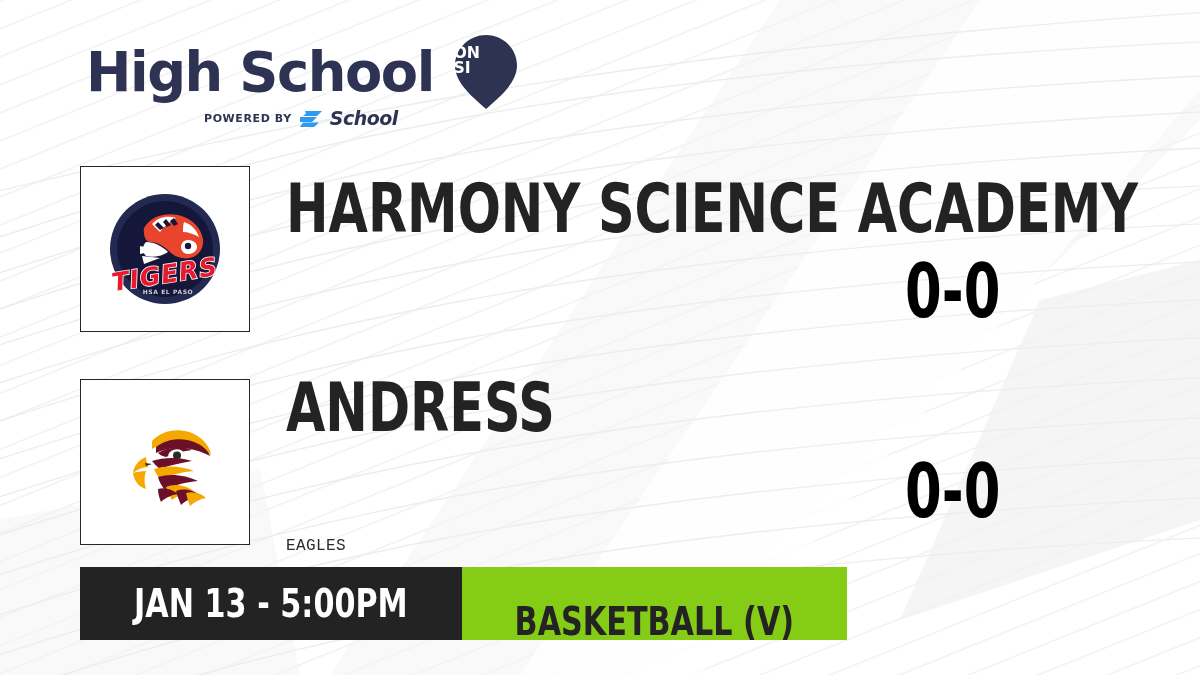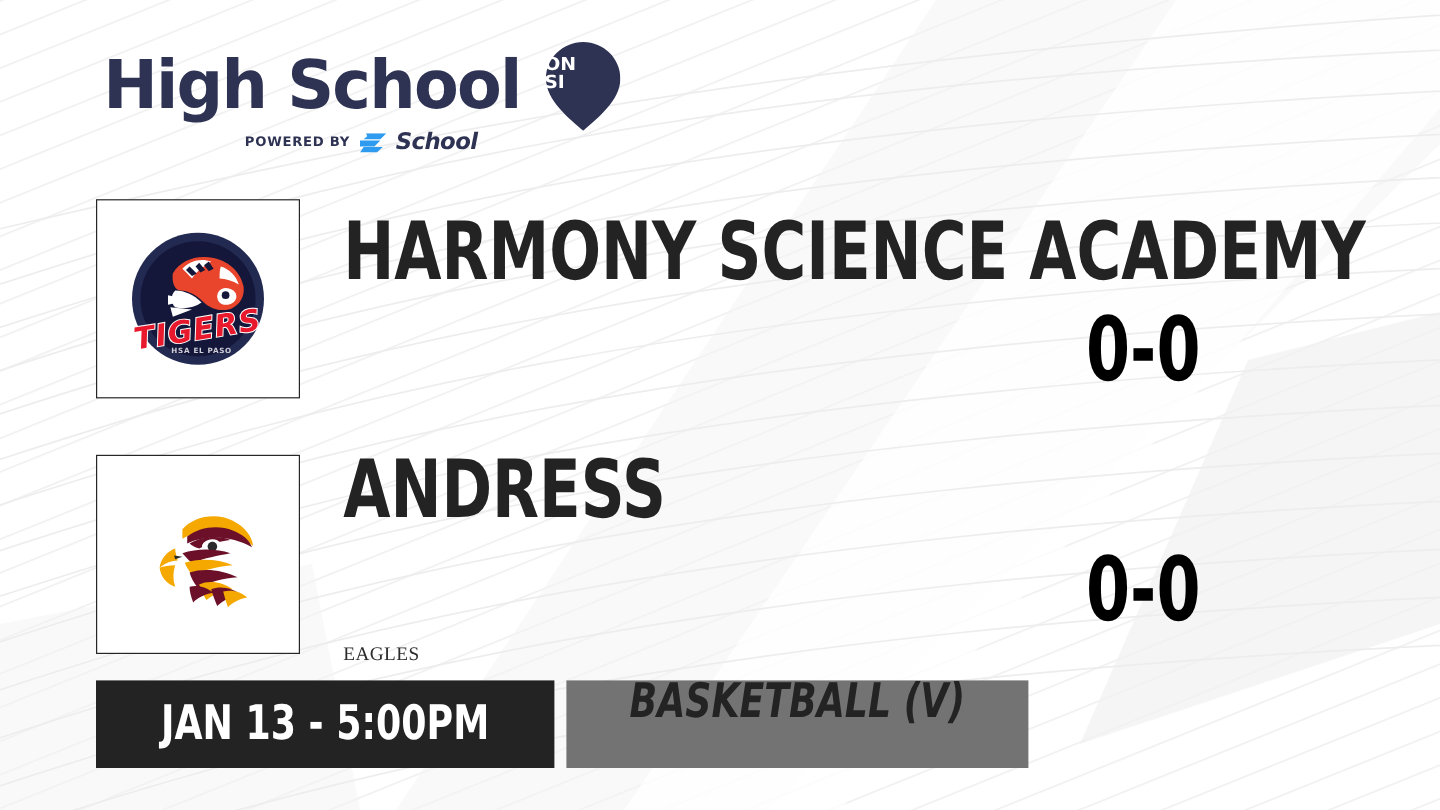--- a/index.html
+++ b/index.html
@@ -79,49 +79,48 @@
   #name-away{
     left:286px;top:176px;font-size:62px;
     transform:scaleX(0.82) scaleY(1.08);transform-origin:left top;
   }
   #name-home{
     left:286px;top:375px;font-size:62px;
     transform:scaleX(0.82) scaleY(1.08);transform-origin:left top;
   }
   #mascot-home{
     position:absolute;left:286px;top:537px;
-    font-family:Liberation Serif, serif;
+    font-family:Liberation Mono, monospace;
     font-size:16px;color:#2b2b2b;letter-spacing:0.4px;
   }
 
   .record{
     position:absolute;
     font-family:"DejaVu Sans",sans-serif;font-weight:bold;
     font-size:66px;color:#000000;line-height:1;
     white-space:nowrap;
     transform:scaleX(0.80) scaleY(1.12);
   }
   #record-away{left:905px;top:255px;transform-origin:left top;}
   #record-home{left:905px;top:455px;transform-origin:left top;}
 
   
   #banner{
     position:absolute;left:80px;top:567px;height:73px;
-    display:flex;align-items:stretch;gap:10px;
+    display:flex;align-items:stretch;
   }
   #banner-date{
     background:#232323;color:#ffffff;
     display:flex;align-items:center;justify-content:center;
     padding:0 28px;
   }
   #banner-sport{
-    background:#737373;color:#232323;
-    display:flex;align-items:flex-start;justify-content:center;
+    background:#84cc16;color:#232323;
+    display:flex;align-items:flex-end;justify-content:center;
     padding:0 26px;
-    font-style:italic;
   }
   #banner-date span,#banner-sport span{
     font-family:"DejaVu Sans",sans-serif;font-weight:bold;
     font-size:36px;line-height:1;white-space:nowrap;
     transform:scaleX(0.84) scaleY(1.1);
     display:inline-block;
   }
 </style>
 </head>
 <body>

